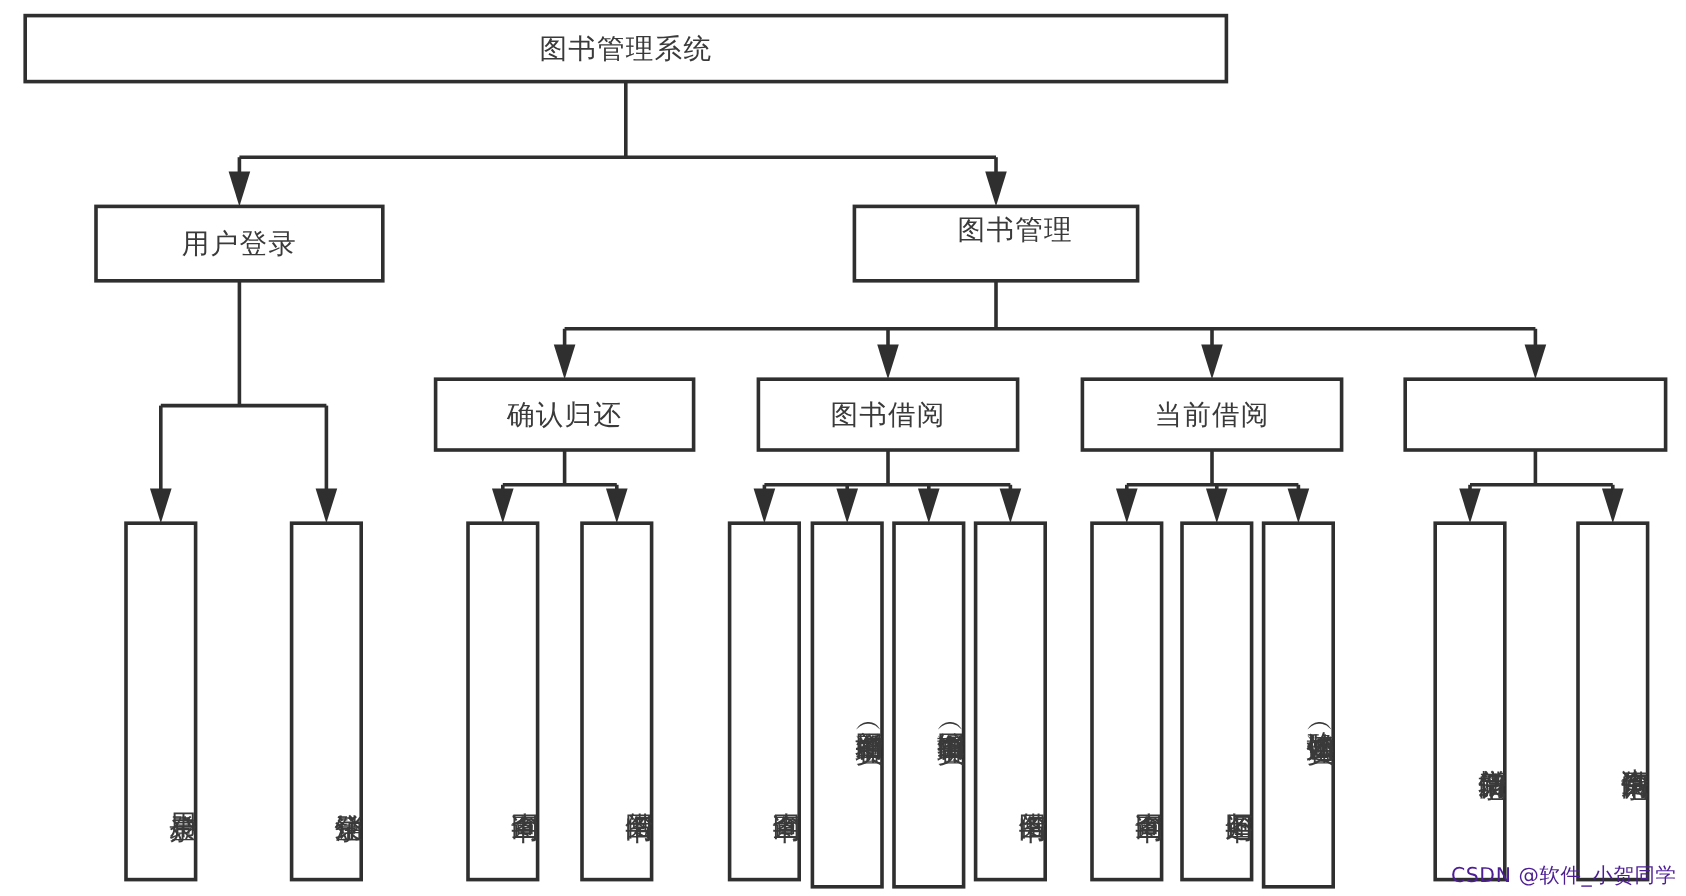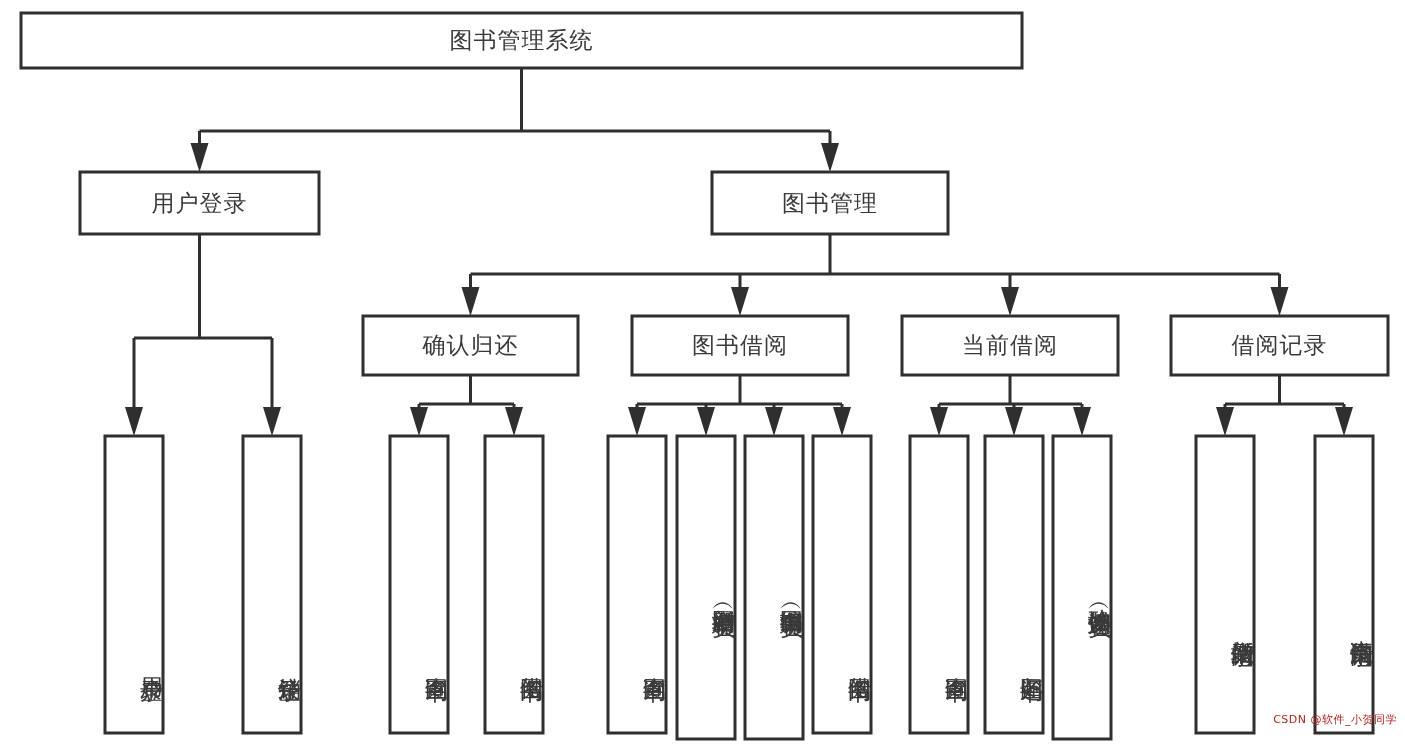--- a/index.html
+++ b/index.html
@@ -64,24 +64,24 @@
     font-family: "DejaVu Sans", "Liberation Sans", sans-serif;
     font-size: 23px;
     color: #3a3a3a;
     letter-spacing: 1px;
     white-space: nowrap;
     pointer-events: none;
   }
   #watermark {
     position: absolute;
     right: 8px;
-    bottom: 20px;
-    font-family: "DejaVu Sans", "Liberation Sans", sans-serif;
-    font-size: 11px;
-    color: #b91c1c;
+    bottom: 6px;
+    font-family: "DejaVu Sans", "Liberation Sans", sans-serif;
+    font-size: 17px;
+    color: #4c1d95;
     letter-spacing: 0.5px;
     white-space: nowrap;
   }
 </style>
 </head>
 <body>
 
 <div id="diagram-root">
 
   <svg id="flow" viewBox="0 0 1405 747">
@@ -181,26 +181,25 @@
     <rect class="node-box" x="813" y="436" width="58" height="297"></rect>
     <rect class="node-box" x="910" y="436" width="58" height="297"></rect>
     <rect class="node-box" x="985" y="436" width="58" height="297"></rect>
     <rect class="node-box" x="1053" y="436" width="58" height="303"></rect>
     <rect class="node-box" x="1196" y="436" width="58" height="297"></rect>
     <rect class="node-box" x="1315" y="436" width="58" height="297"></rect>
   </svg>
 
   <div class="hlabel-wrap" style="left:21px; top:13px; width:1001px; height:55px;">图书管理系统</div>
   <div class="hlabel-wrap" style="left:80px; top:172px; width:239px; height:62px;">用户登录</div>
-  <div class="hlabel-wrap" style="left:712px; top:172px; width:236px; height:62px;">图书管理</div>
+  <div class="hlabel-wrap" style="left:712px; top:160px; width:236px; height:62px;padding-left:16px;">图书管理</div>
 
   <div class="hlabel-wrap" style="left:363px; top:316px; width:215px; height:59px;">确认归还</div>
   <div class="hlabel-wrap" style="left:902px; top:316px; width:216px; height:59px;">当前借阅</div>
   <div class="hlabel-wrap" style="left:632px; top:316px; width:216px; height:59px;">图书借阅</div>
-  <div class="hlabel-wrap" style="left:1171px; top:316px; width:217px; height:59px;">借阅记录</div>
 
   <div class="vlabel-wrap" style="left:105px; top:436px; width:58px; height:297px; padding-top:76px;">用户登录</div>
   <div class="vlabel-wrap" style="left:243px; top:436px; width:58px; height:297px; padding-top:76px;">注销登录</div>
   <div class="vlabel-wrap" style="left:390px; top:436px; width:58px; height:297px; padding-top:76px;">查询图书</div>
   <div class="vlabel-wrap" style="left:485px; top:436px; width:58px; height:297px; padding-top:76px;">借阅图书</div>
   <div class="vlabel-wrap" style="left:608px; top:436px; width:58px; height:297px; padding-top:76px;">查询图书</div>
   <div class="vlabel-wrap" style="left:677px; top:436px; width:58px; height:303px; padding-top:8px;">新增图书（管理员）</div>
   <div class="vlabel-wrap" style="left:745px; top:436px; width:58px; height:303px; padding-top:8px;">编辑图书（管理员）</div>
   <div class="vlabel-wrap" style="left:813px; top:436px; width:58px; height:297px; padding-top:76px;">借阅图书</div>
   <div class="vlabel-wrap" style="left:910px; top:436px; width:58px; height:297px; padding-top:76px;">查询图书</div>

